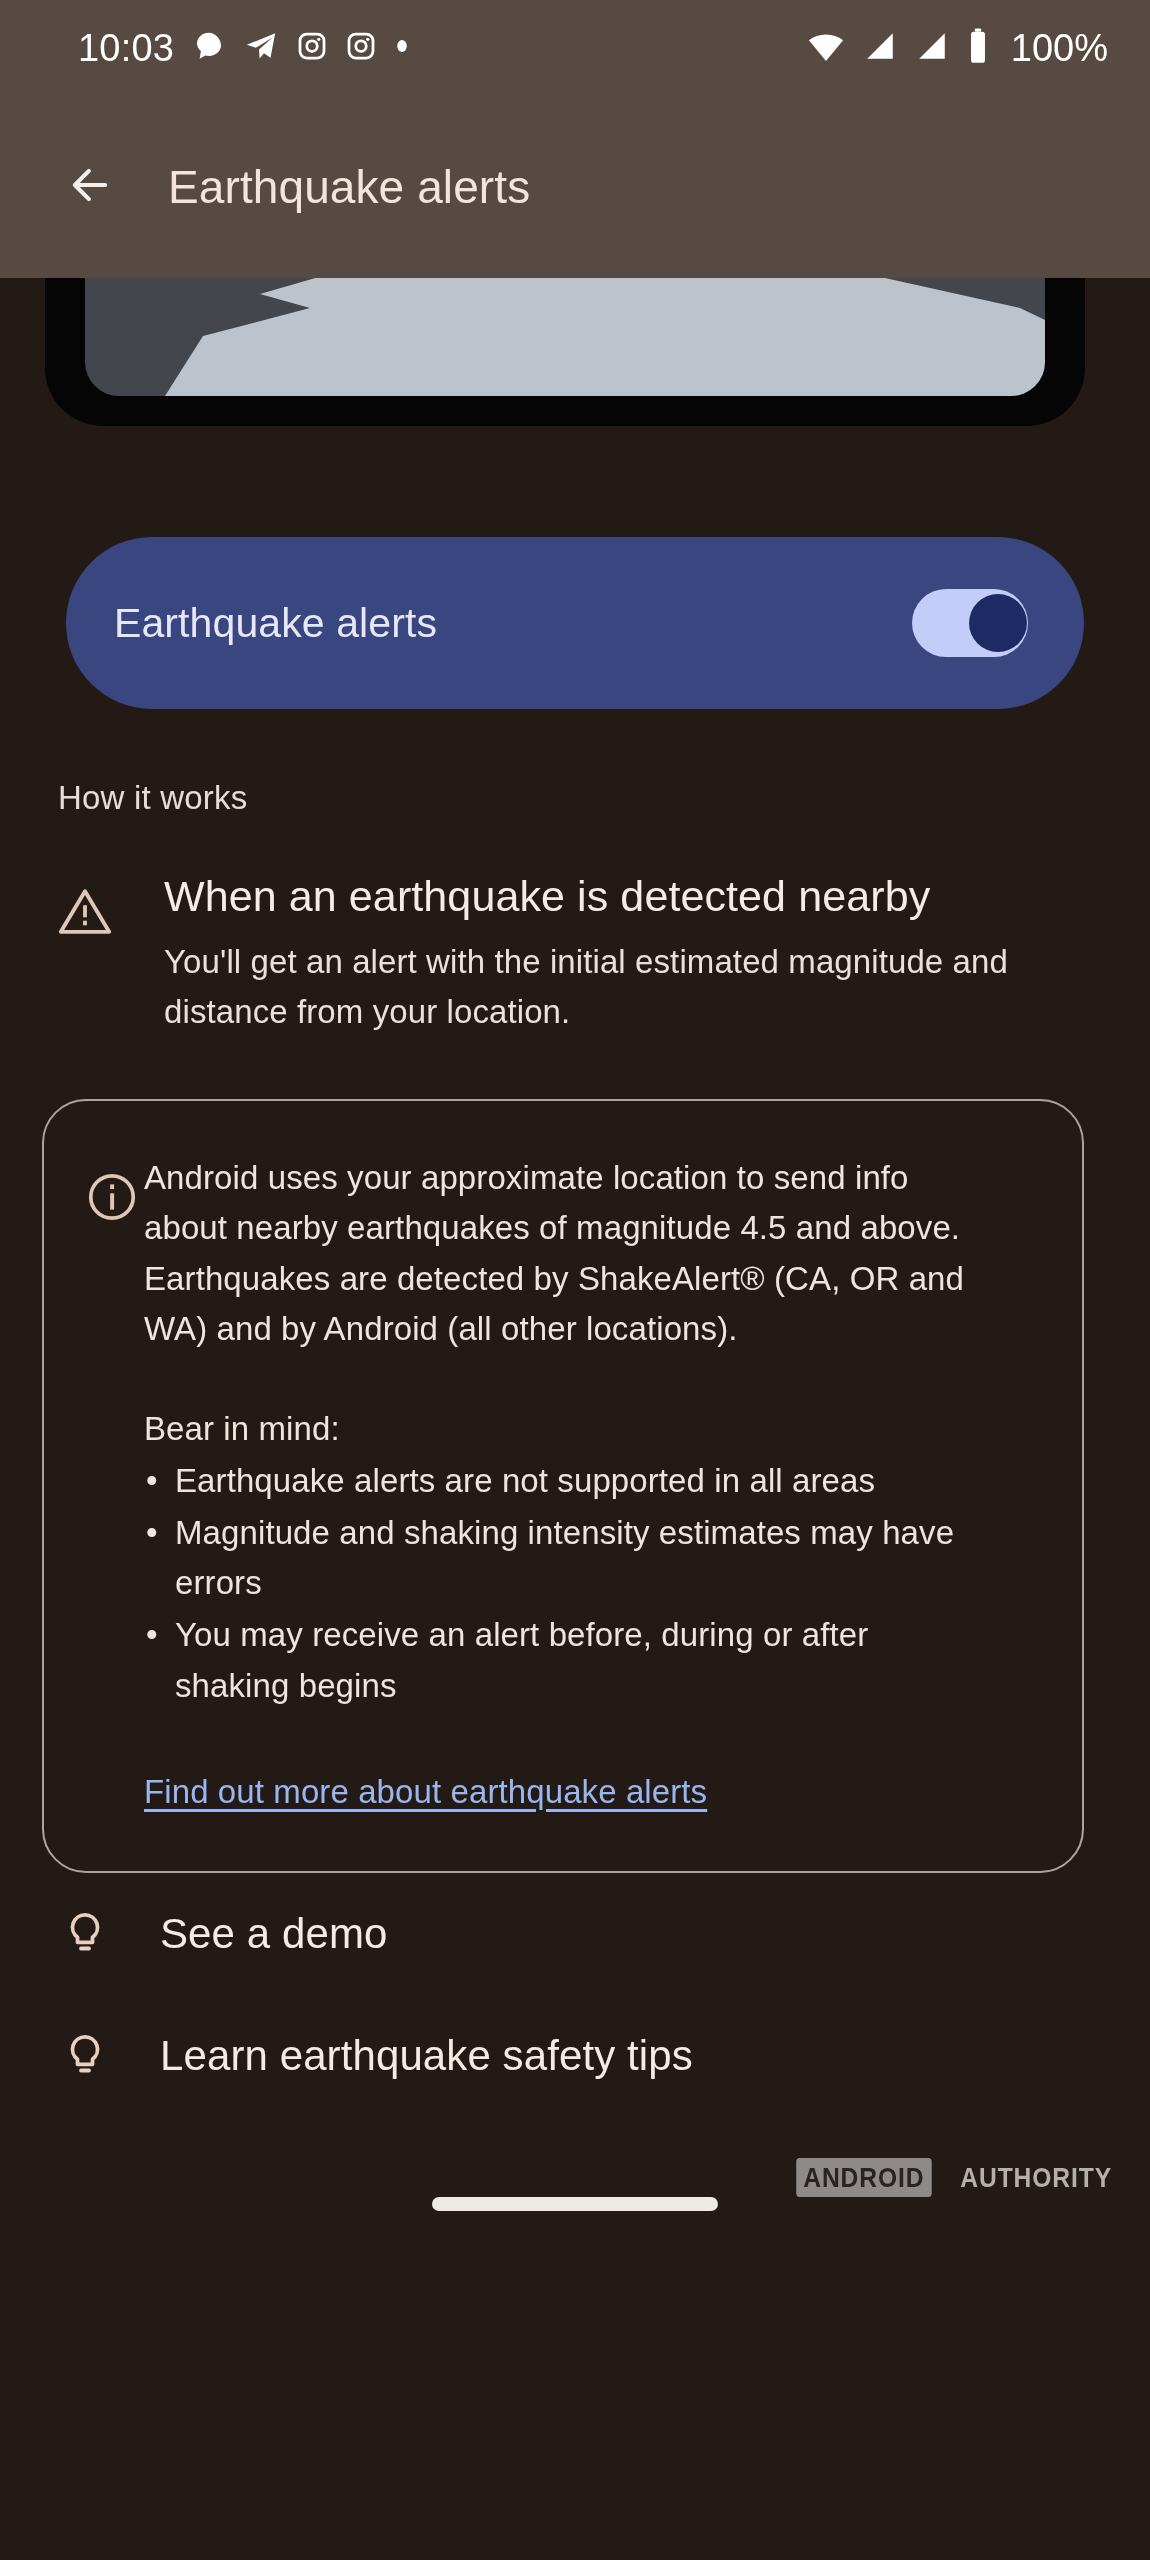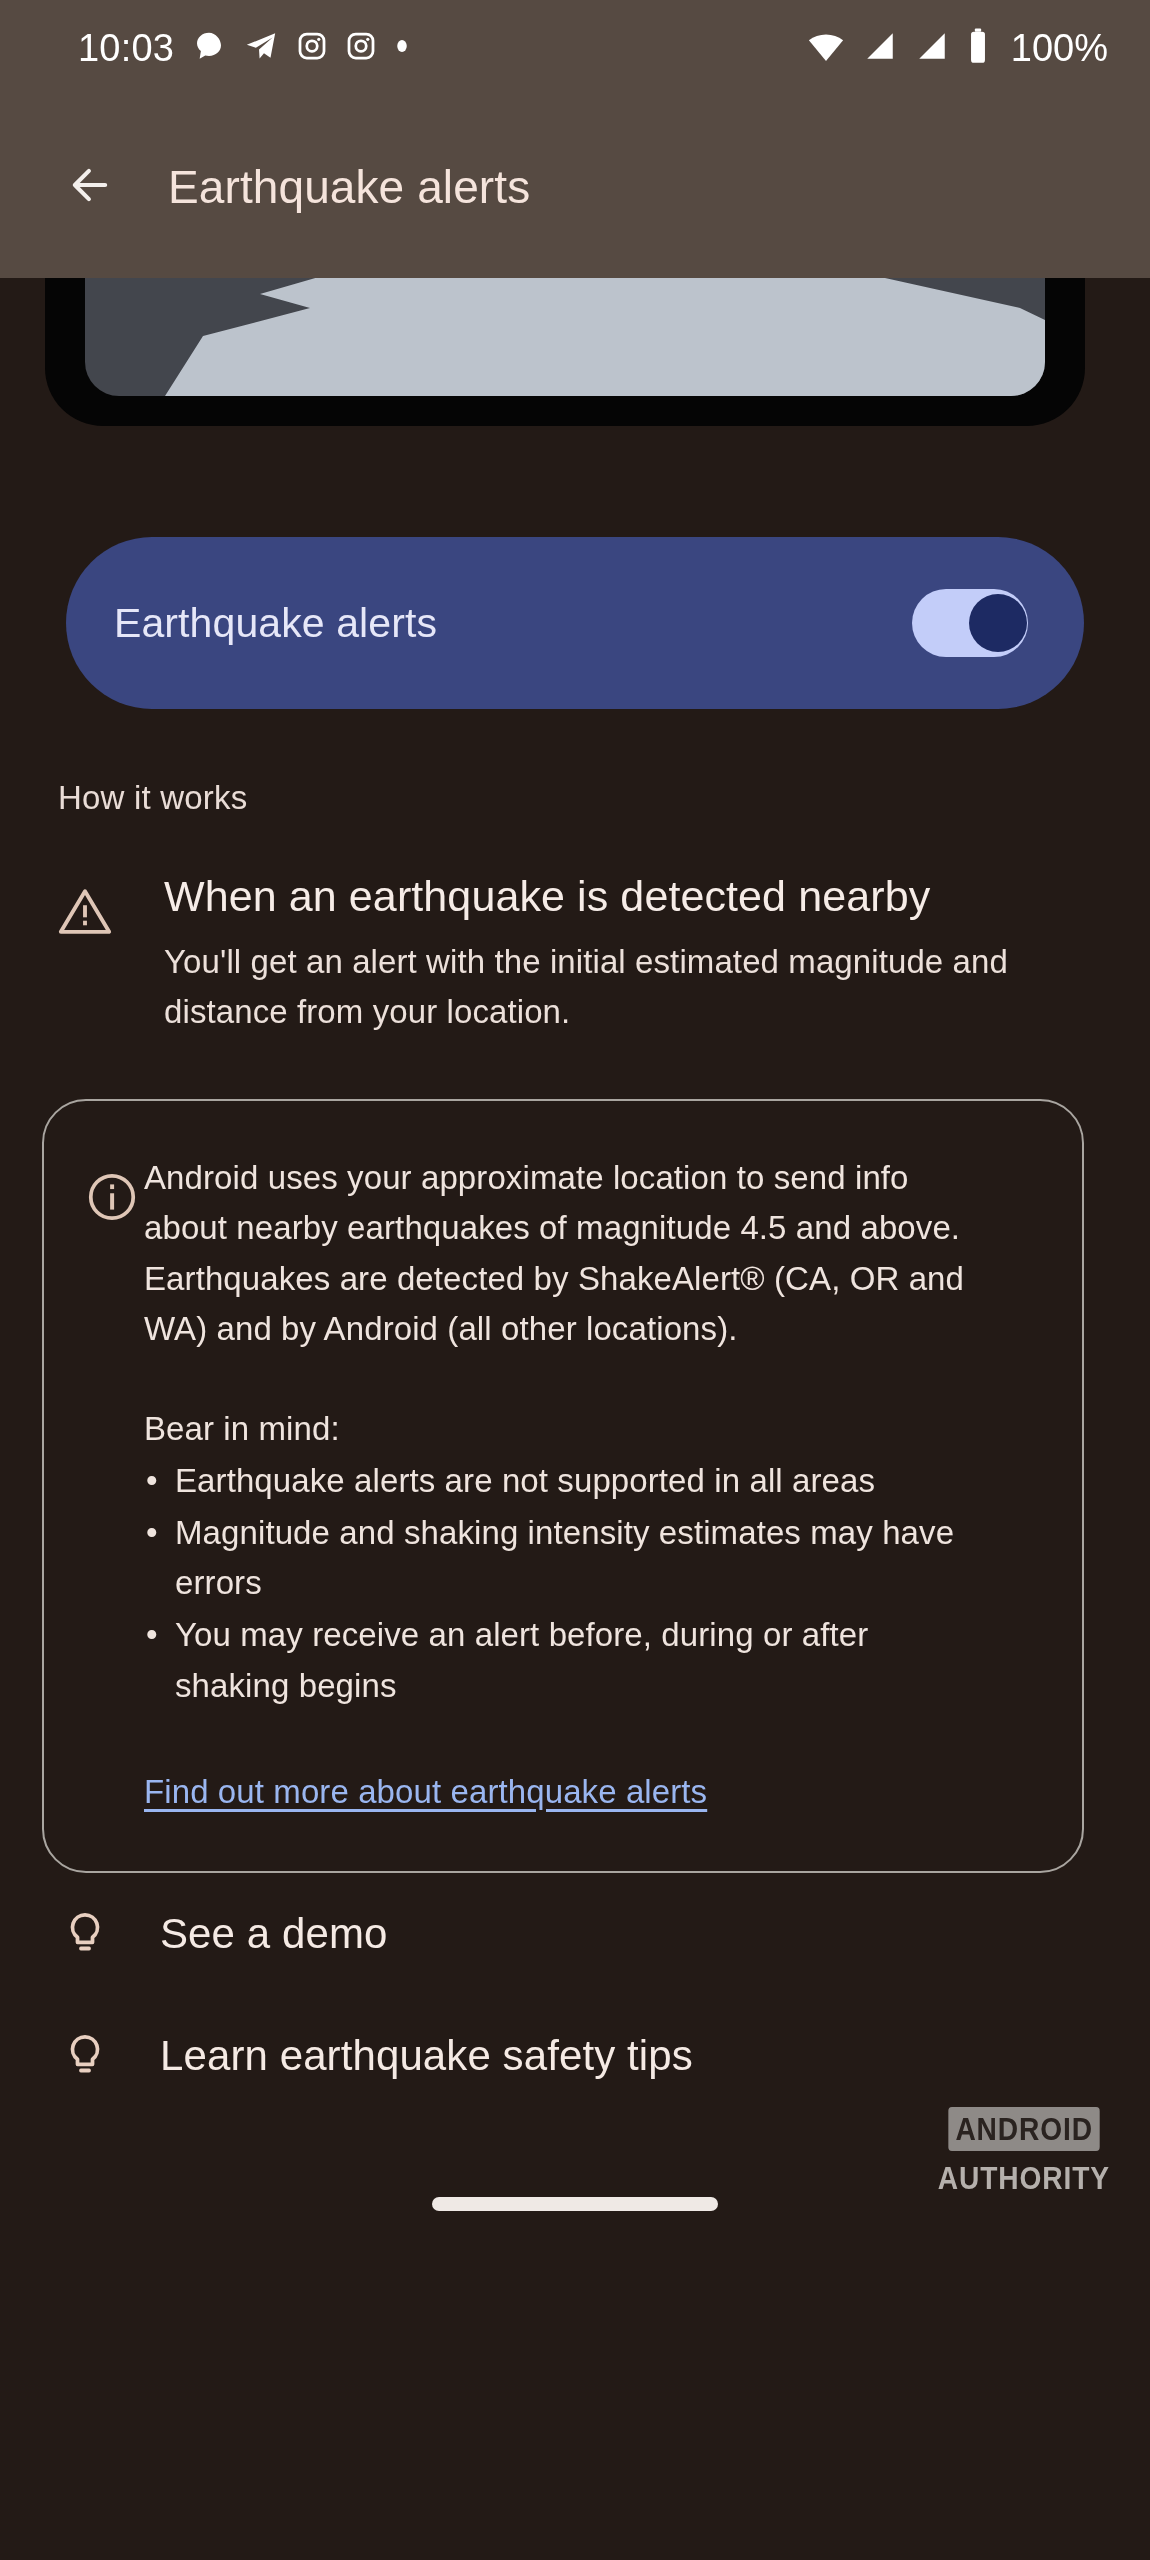--- a/index.html
+++ b/index.html
@@ -266,24 +266,23 @@
   
   .watermark {
     position: absolute;
     right: 28px;
     bottom: 52px;
     display: flex;
     align-items: center;
     gap: 9px;
     font-family: "Liberation Sans Narrow", "Liberation Sans", sans-serif;
     font-weight: bold;
-    font-size: 32px;
+    font-size: 28px;
     letter-spacing: 1px;
     z-index: 6;
-    flex-direction: column;
   }
   .wm-box {
     background: #8e8a87;
     color: #2a2320;
     padding: 4px 8px 3px 8px;
     border-radius: 4px;
     transform: scaleX(0.88);
   }
   .wm-text {
     color: #b5b0ac;

